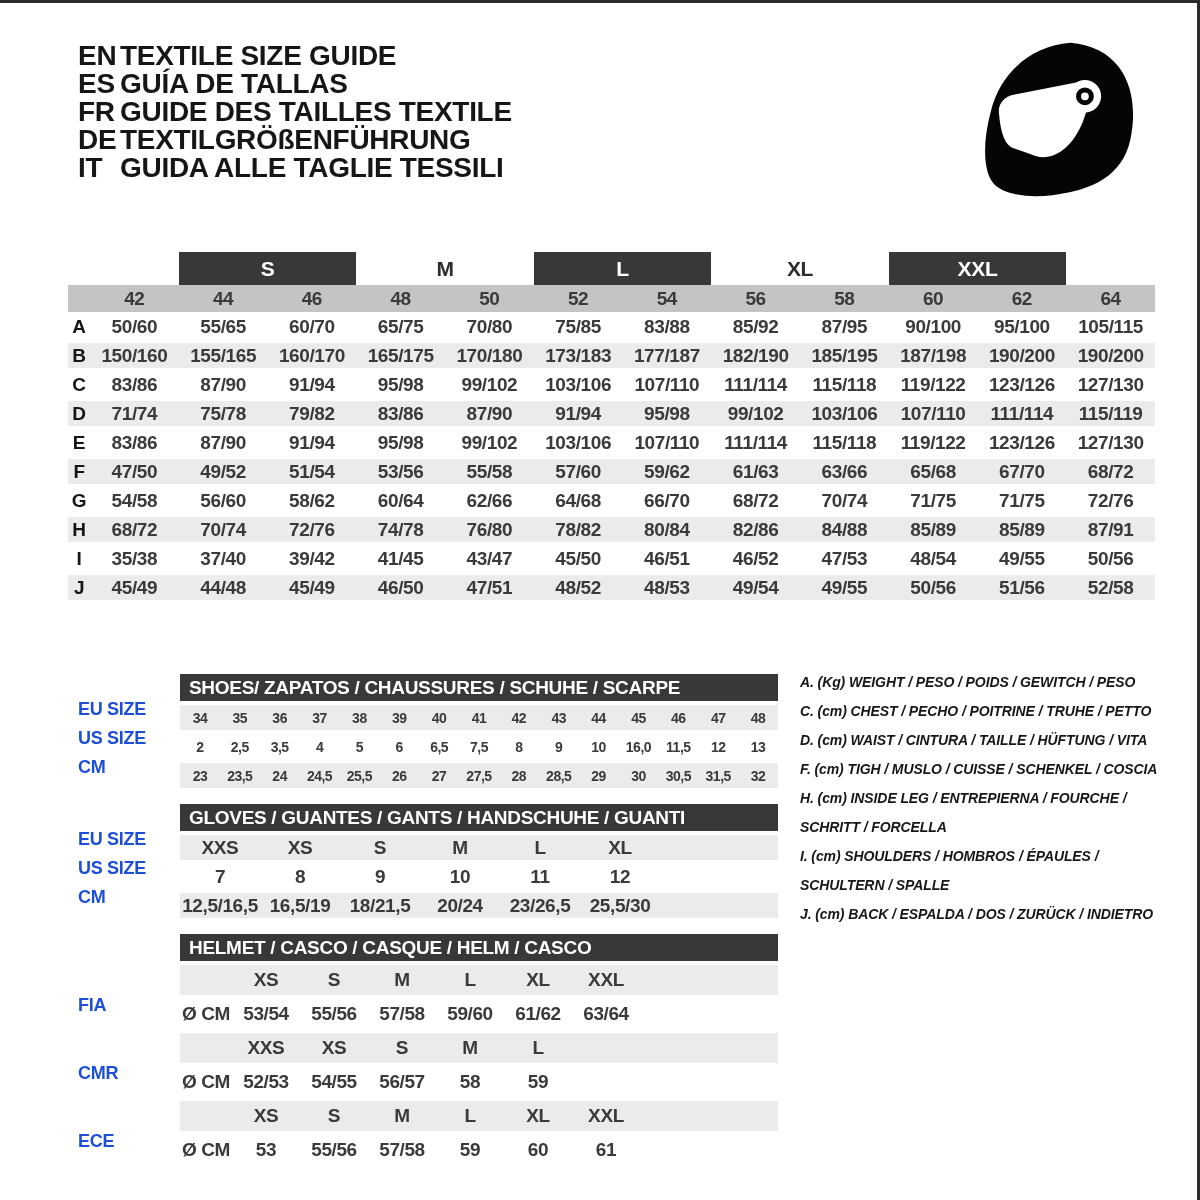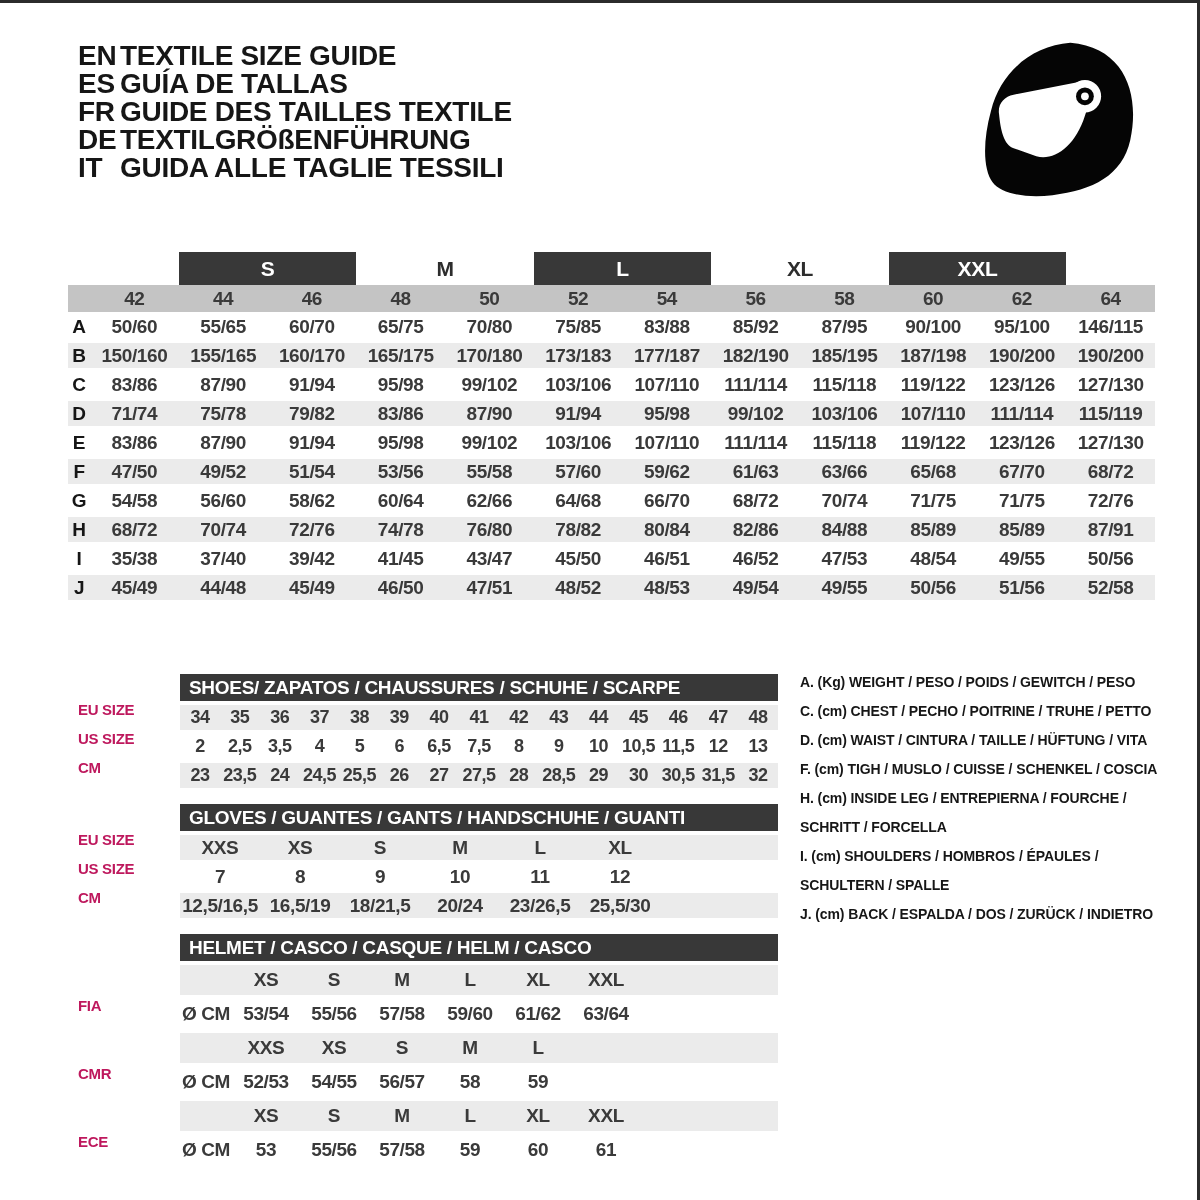--- a/index.html
+++ b/index.html
@@ -37,32 +37,32 @@
 
   
   .section { position:absolute; left:68px; width:712px; }
   .section-header { margin-left:112px; width:598px; height:27px; box-sizing:border-box;
                     background:var(--dark,#383838); color:#ffffff; font-size:19px; letter-spacing:-0.3px;
                     display:flex; align-items:center; padding-left:9px;text-align:right; }
   .sec-rows { margin-top:2px; }
   .sec-row { position:relative; height:29px; }
   .helmet-section .sec-row { height:34px; }
   .sec-label { position:absolute; left:10px; top:0; bottom:17px; display:flex; align-items:center;
-               font-size:15px; color:#be185d; letter-spacing:-0.3px; }
+               font-size:18px; color:#1d4ed8; letter-spacing:-0.3px; }
   .sec-band { position:absolute; left:112px; width:598px; top:2px; bottom:2px; }
   .sec-band.shaded { background:var(--bandgray,#ebebeb); }
   .cells { display:grid; height:100%; }
   .cells .mt-cell { font-size:19px; }
   .shoes-grid  { grid-template-columns:repeat(15, 1fr); width:100%; }
-  .shoes-grid .mt-cell { font-size:18px; letter-spacing:-0.5px; }
+  .shoes-grid .mt-cell { font-size:14px; letter-spacing:-0.5px; }
   .gloves-grid { grid-template-columns:repeat(6, 80px); }
   .helmet-grid { grid-template-columns:52px repeat(6, 68px); }
 
   
-  .legend { position:absolute; left:800px; top:668px; width:398px; color:#161616; }
+  .legend { position:absolute; left:800px; top:668px; width:398px; color:#161616;font-style:italic; }
   .legend-line { font-size:14px; line-height:29px; white-space:nowrap; letter-spacing:-0.1px; }
 </style>
 </head>
 <body style="--dark: #383838; --hdrgray: #c4c4c4; --bandgray: #ebebeb; --frame: #2b2b2b;">
 
 <div class="frame-top"></div>
 <div class="frame-right"></div>
 
 <div class="languages">
     <div class="lang-row">
@@ -125,21 +125,21 @@
         <div class="mt-cell">55/65</div>
         <div class="mt-cell">60/70</div>
         <div class="mt-cell">65/75</div>
         <div class="mt-cell">70/80</div>
         <div class="mt-cell">75/85</div>
         <div class="mt-cell">83/88</div>
         <div class="mt-cell">85/92</div>
         <div class="mt-cell">87/95</div>
         <div class="mt-cell">90/100</div>
         <div class="mt-cell">95/100</div>
-        <div class="mt-cell">146/115</div>
+        <div class="mt-cell">105/115</div>
       </div>
       <div class="mt-grid mt-row shaded">
         <div class="mt-cell mt-letter">B</div>
         <div class="mt-cell">150/160</div>
         <div class="mt-cell">155/165</div>
         <div class="mt-cell">160/170</div>
         <div class="mt-cell">165/175</div>
         <div class="mt-cell">170/180</div>
         <div class="mt-cell">173/183</div>
         <div class="mt-cell">177/187</div>
@@ -307,21 +307,21 @@
             <div class="mt-cell">2,5</div>
             <div class="mt-cell">3,5</div>
             <div class="mt-cell">4</div>
             <div class="mt-cell">5</div>
             <div class="mt-cell">6</div>
             <div class="mt-cell">6,5</div>
             <div class="mt-cell">7,5</div>
             <div class="mt-cell">8</div>
             <div class="mt-cell">9</div>
             <div class="mt-cell">10</div>
-            <div class="mt-cell">10,5</div>
+            <div class="mt-cell">16,0</div>
             <div class="mt-cell">11,5</div>
             <div class="mt-cell">12</div>
             <div class="mt-cell">13</div>
           </div>
         </div>
       </div>
       <div class="sec-row">
         <div class="sec-label">CM</div>
         <div class="sec-band shaded">
           <div class="cells shoes-grid">

